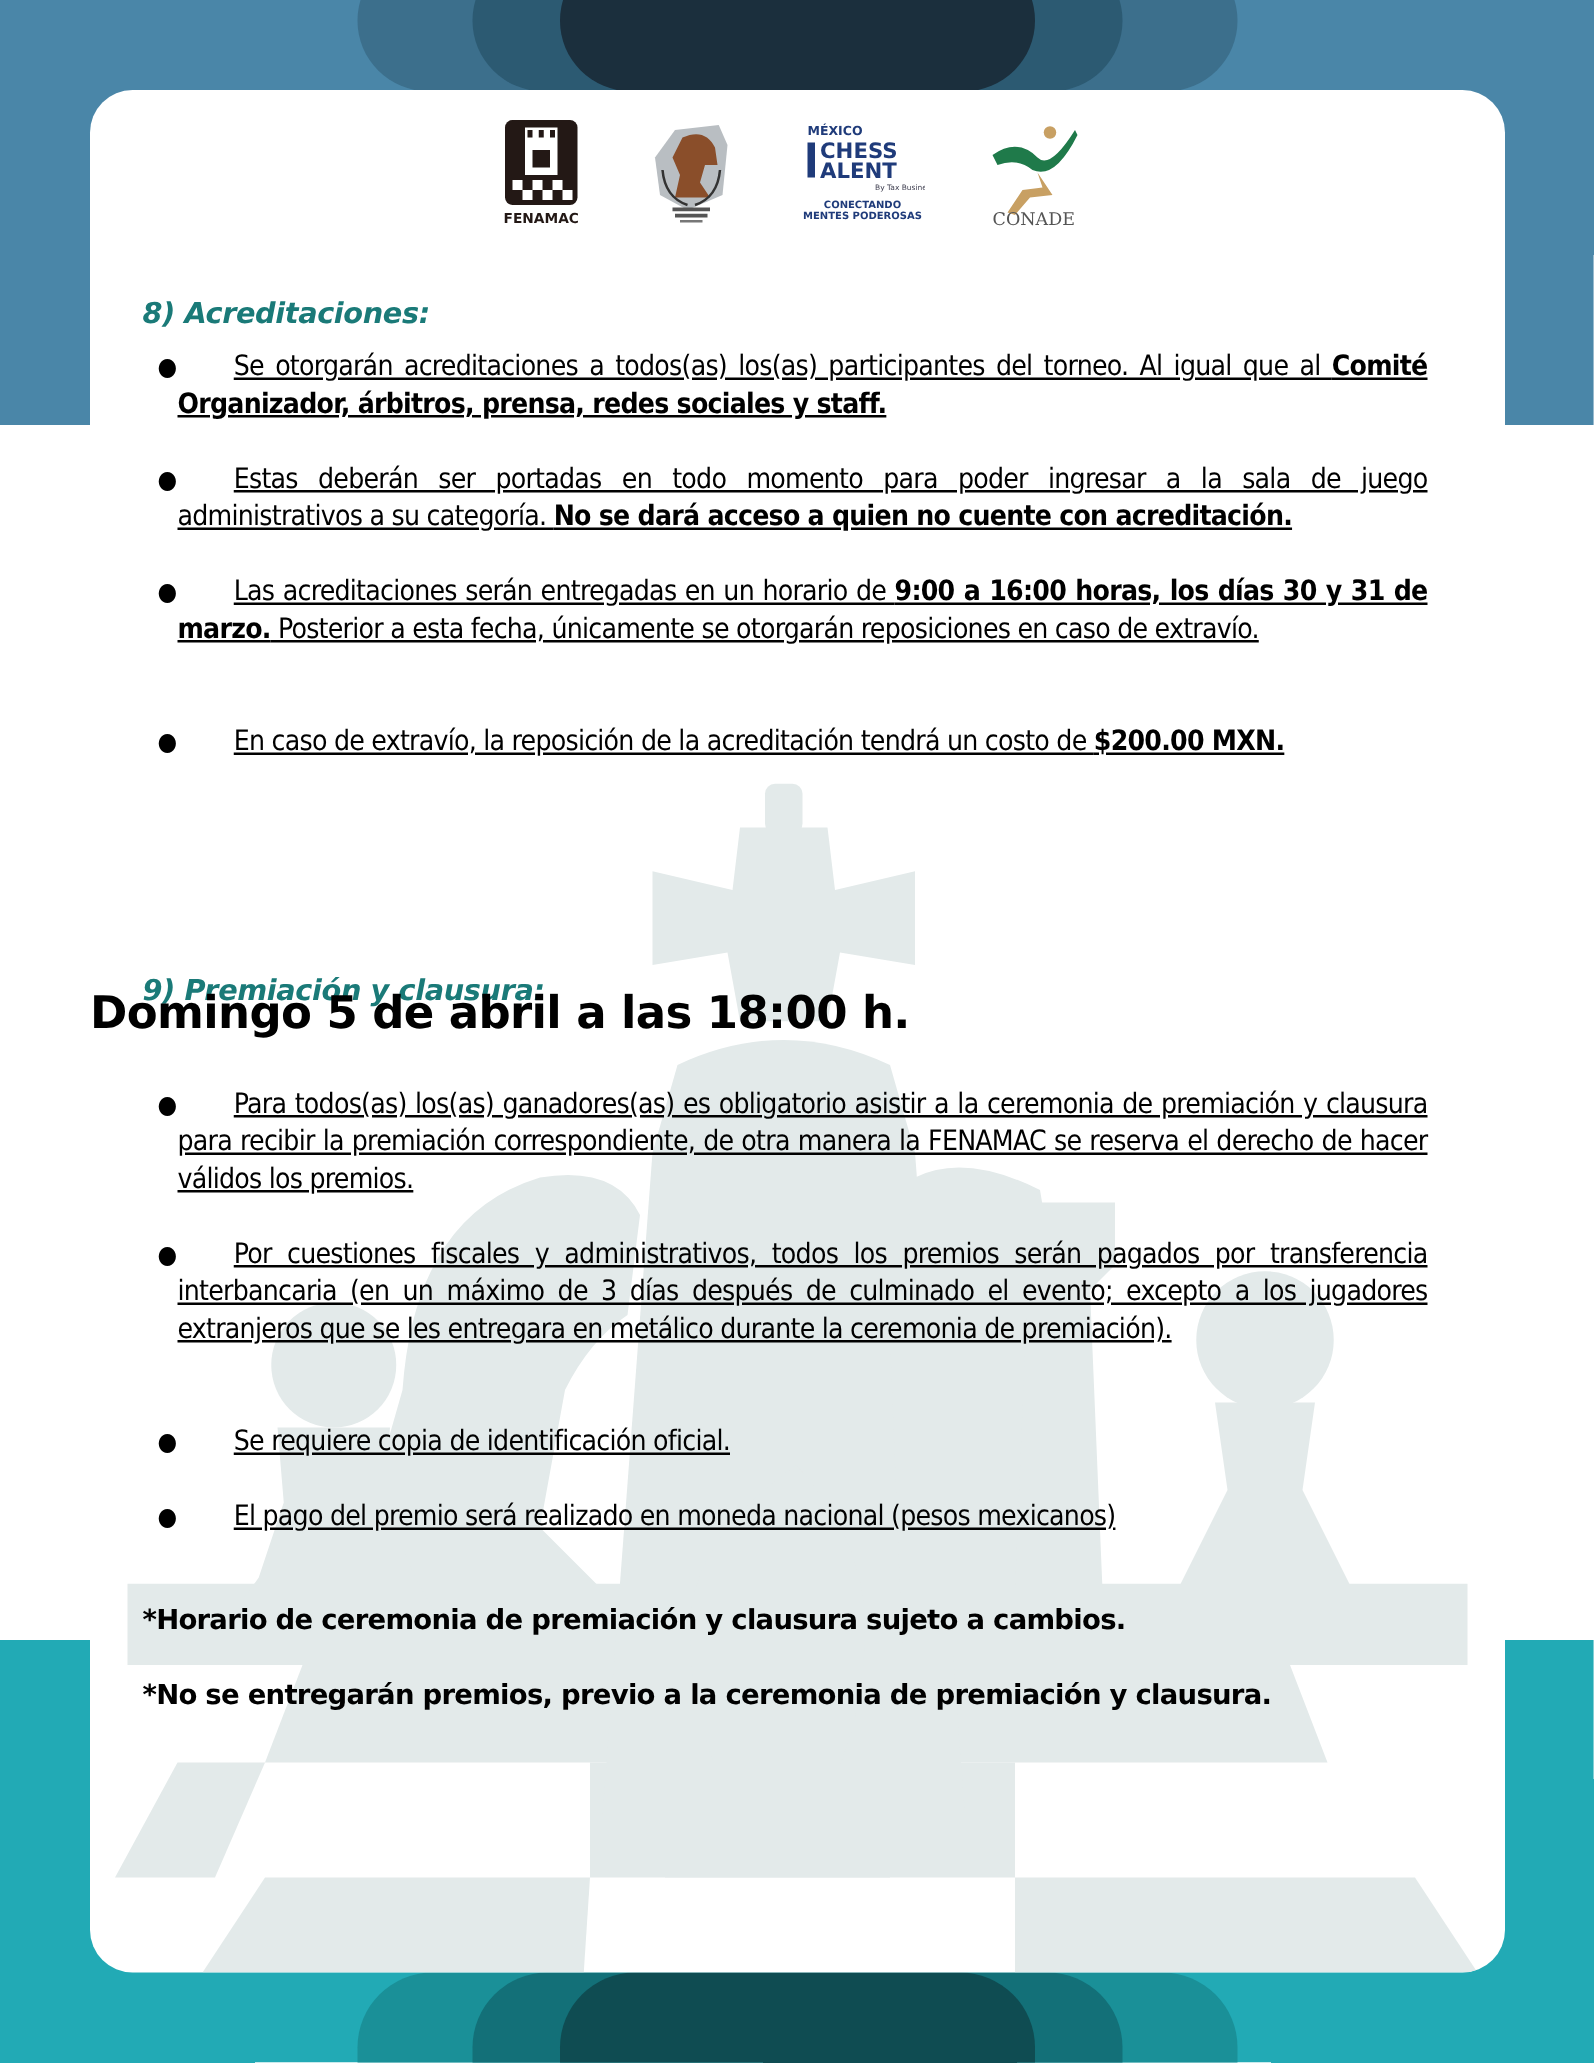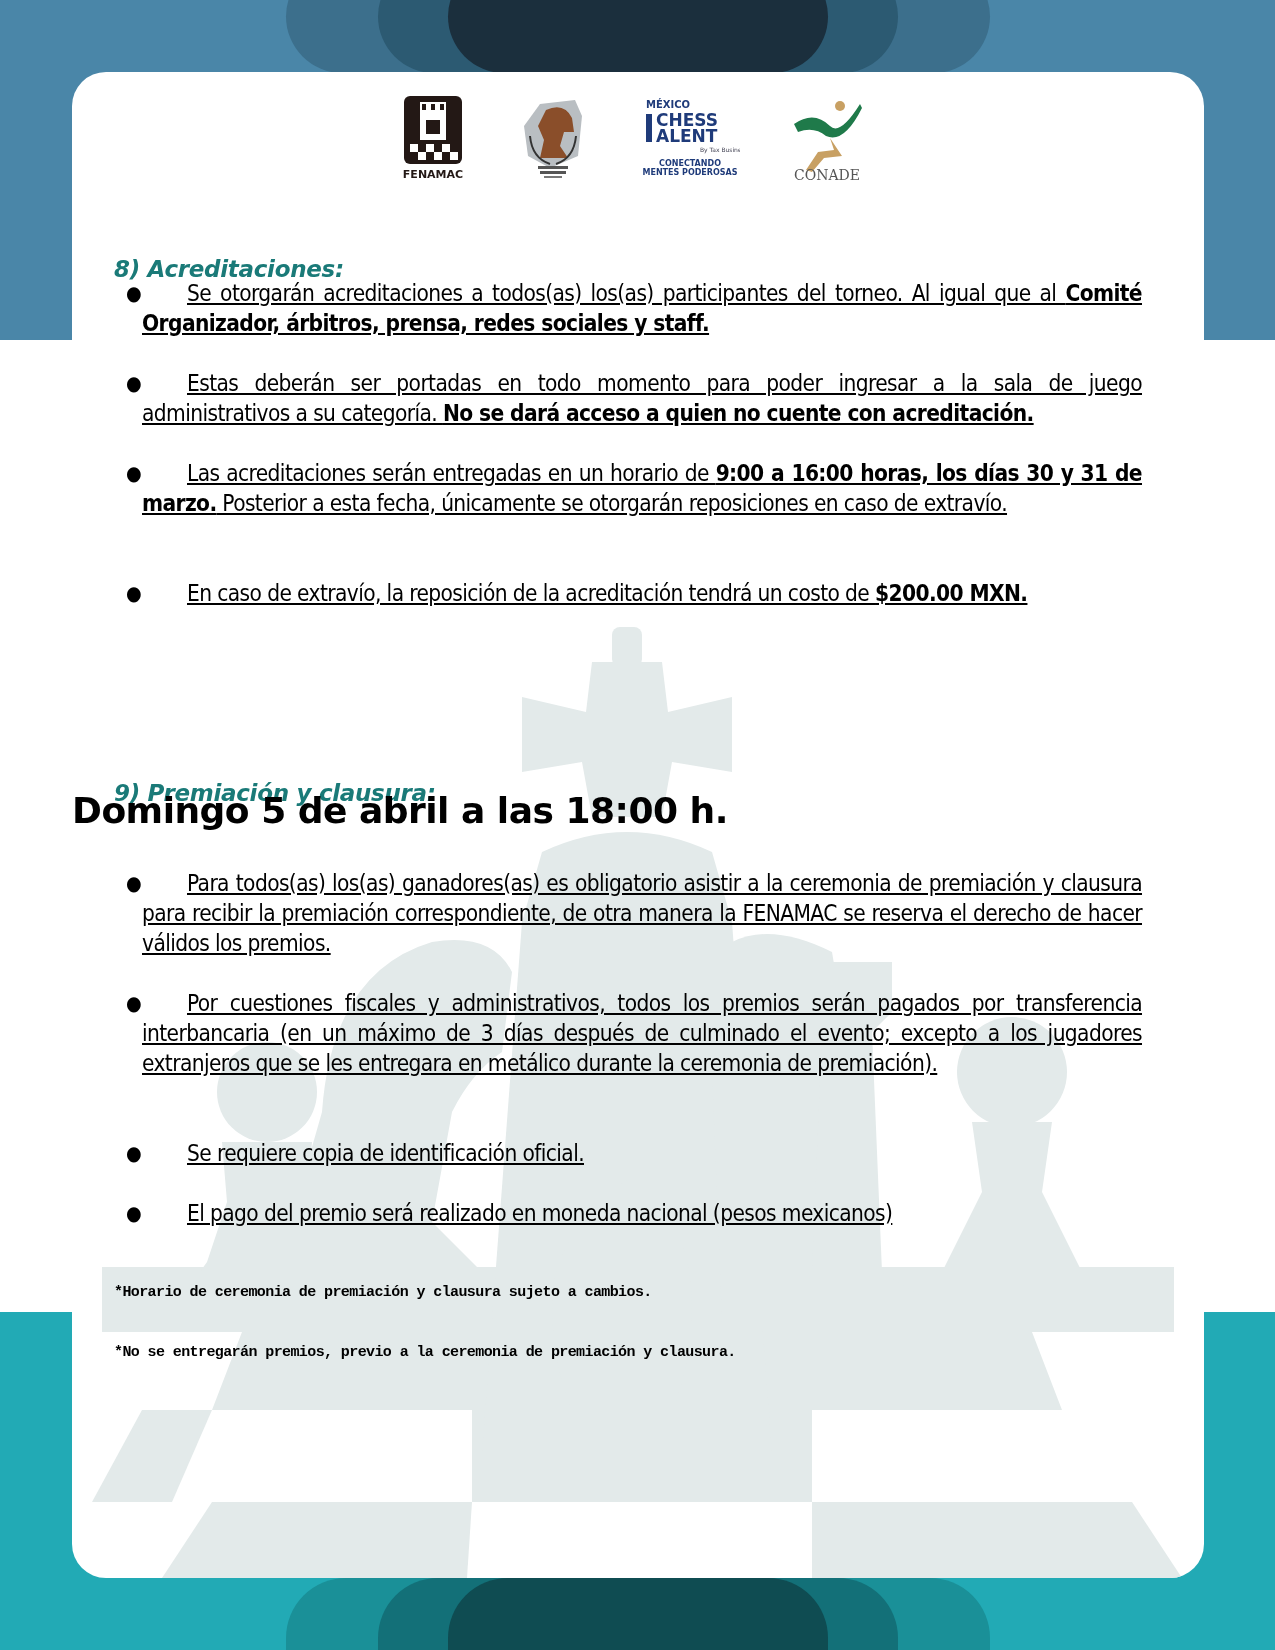--- a/index.html
+++ b/index.html
@@ -53,21 +53,21 @@
   .bullet .dot {
     position: absolute; left: -16px; top: 0; width: 16px; font-size: 20px;
   }
   .bullet .text { text-indent: 45px; display: block; text-decoration: underline; }
   .bullet b { font-weight: bold; }
   .big-date {
     position: absolute; left: 0; width: 1132px; text-align: left;
     font-weight: bold; font-size: 36px; letter-spacing: -0.5px;
   }
   .note {
-    position: absolute; left: 42px; font-weight: bold; font-size: 15px; letter-spacing: -0.6px; font-family: Liberation Mono, monospace;
+    position: absolute; left: 42px; font-weight: bold; font-size: 22px; letter-spacing: -0.6px;
   }
 </style>
 </head>
 <body>
 
 <div class="band-top"></div>
 <div class="pill pill-top-1"></div>
 <div class="pill pill-top-2"></div>
 <div class="pill pill-top-3"></div>
 
@@ -153,21 +153,21 @@
     <svg class="logo" style="left:712px; width:86px;" viewBox="0 0 86 86">
       <circle cx="56" cy="10" r="5" fill="#c8a063"></circle>
       <path d="M10,28 Q30,14 46,30 Q56,40 76,8 L78,12 Q60,48 42,40 Q30,30 14,36 Z" fill="#1f7a4a"></path>
       <path d="M46,42 L58,60 L40,62 L28,76 L22,74 L34,56 L50,54 Z" fill="#c8a063"></path>
       <text x="43" y="84" font-size="14" text-anchor="middle" fill="#555" font-family="DejaVu Serif, serif">CONADE</text>
     </svg>
   </div>
 
   <div class="content">
 
-    <div class="section-title" style="top:184px;">8) Acreditaciones:</div>
+    <div class="section-title" style="top:166px;">8) Acreditaciones:</div>
 
     <div class="bullet" style="top:206px;">
       <span class="dot">●</span>
       <span class="text"><span>Se otorgarán acreditaciones a todos(as) los(as) participantes del torneo. Al igual que al </span><b>Comité Organizador, árbitros, prensa, redes sociales y staff.</b></span>
     </div>
 
     <div class="bullet" style="top:296px;">
       <span class="dot">●</span>
       <span class="text"><span>Estas deberán ser portadas en todo momento para poder ingresar a la sala de juego administrativos a su categoría. </span><b>No se dará acceso a quien no cuente con acreditación.</b></span>
     </div>

